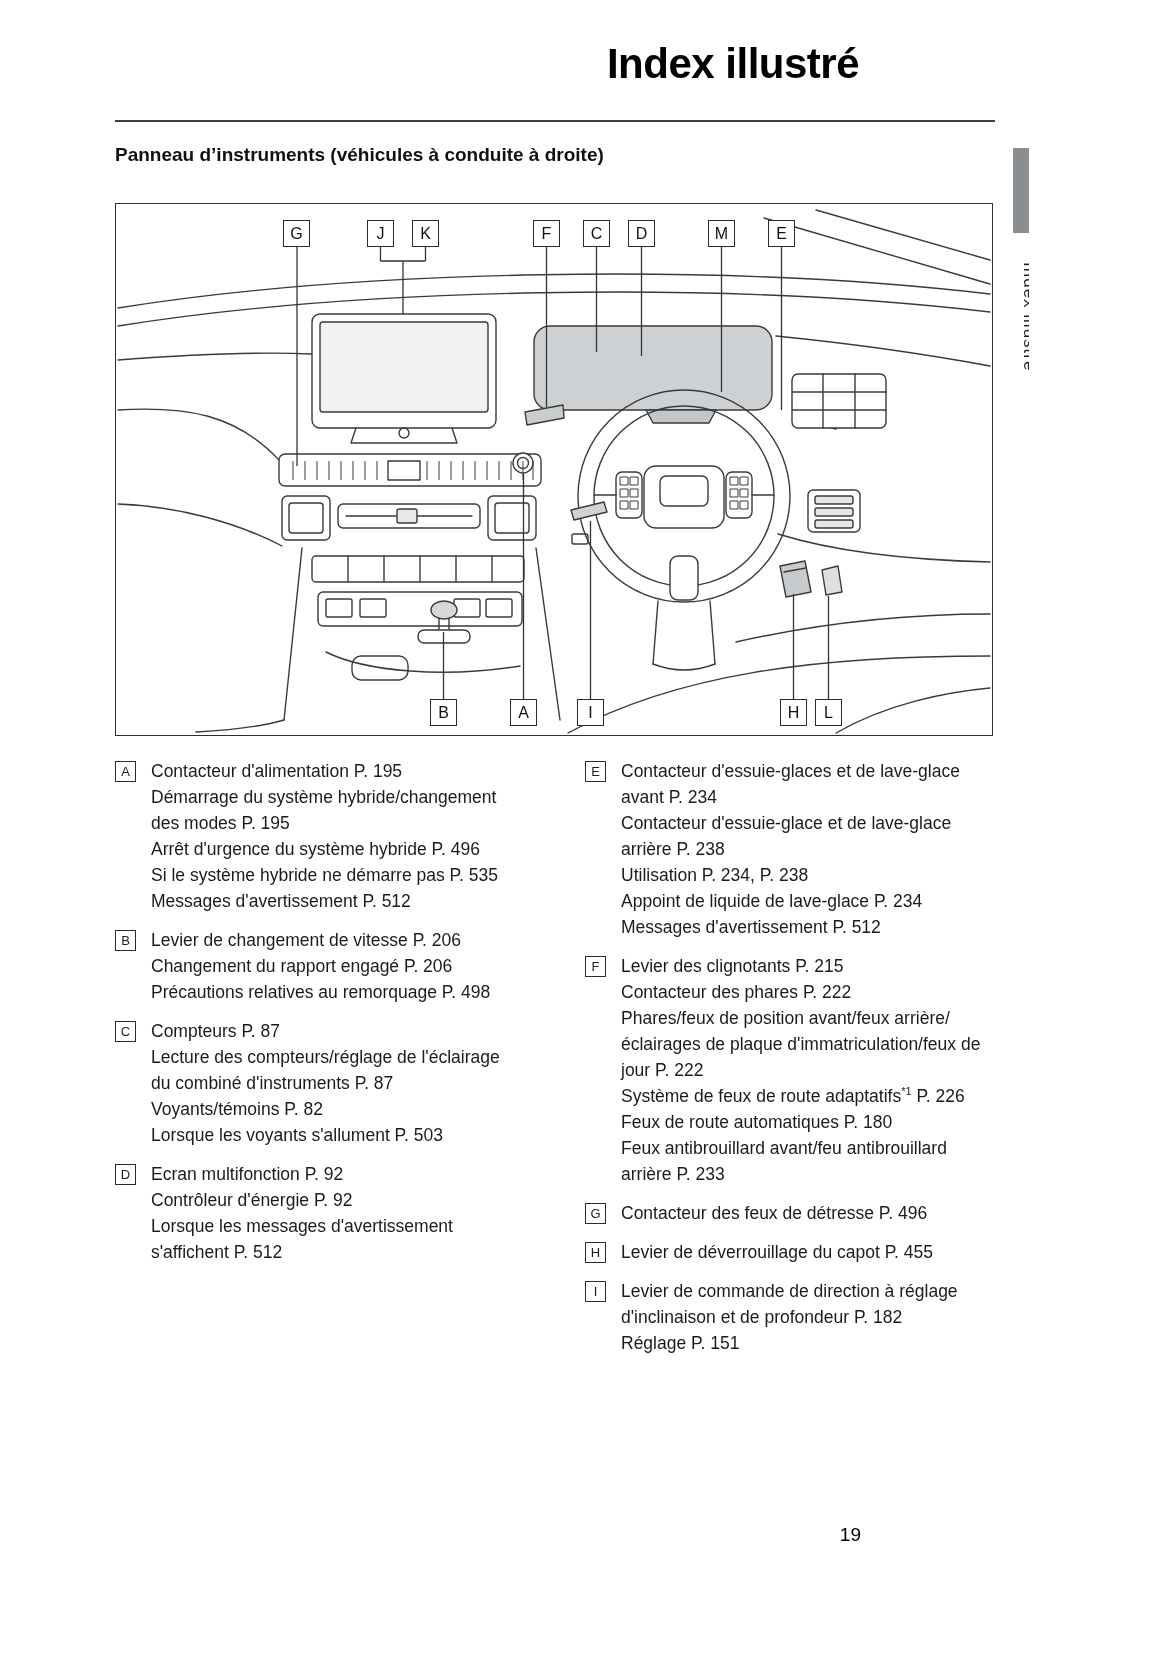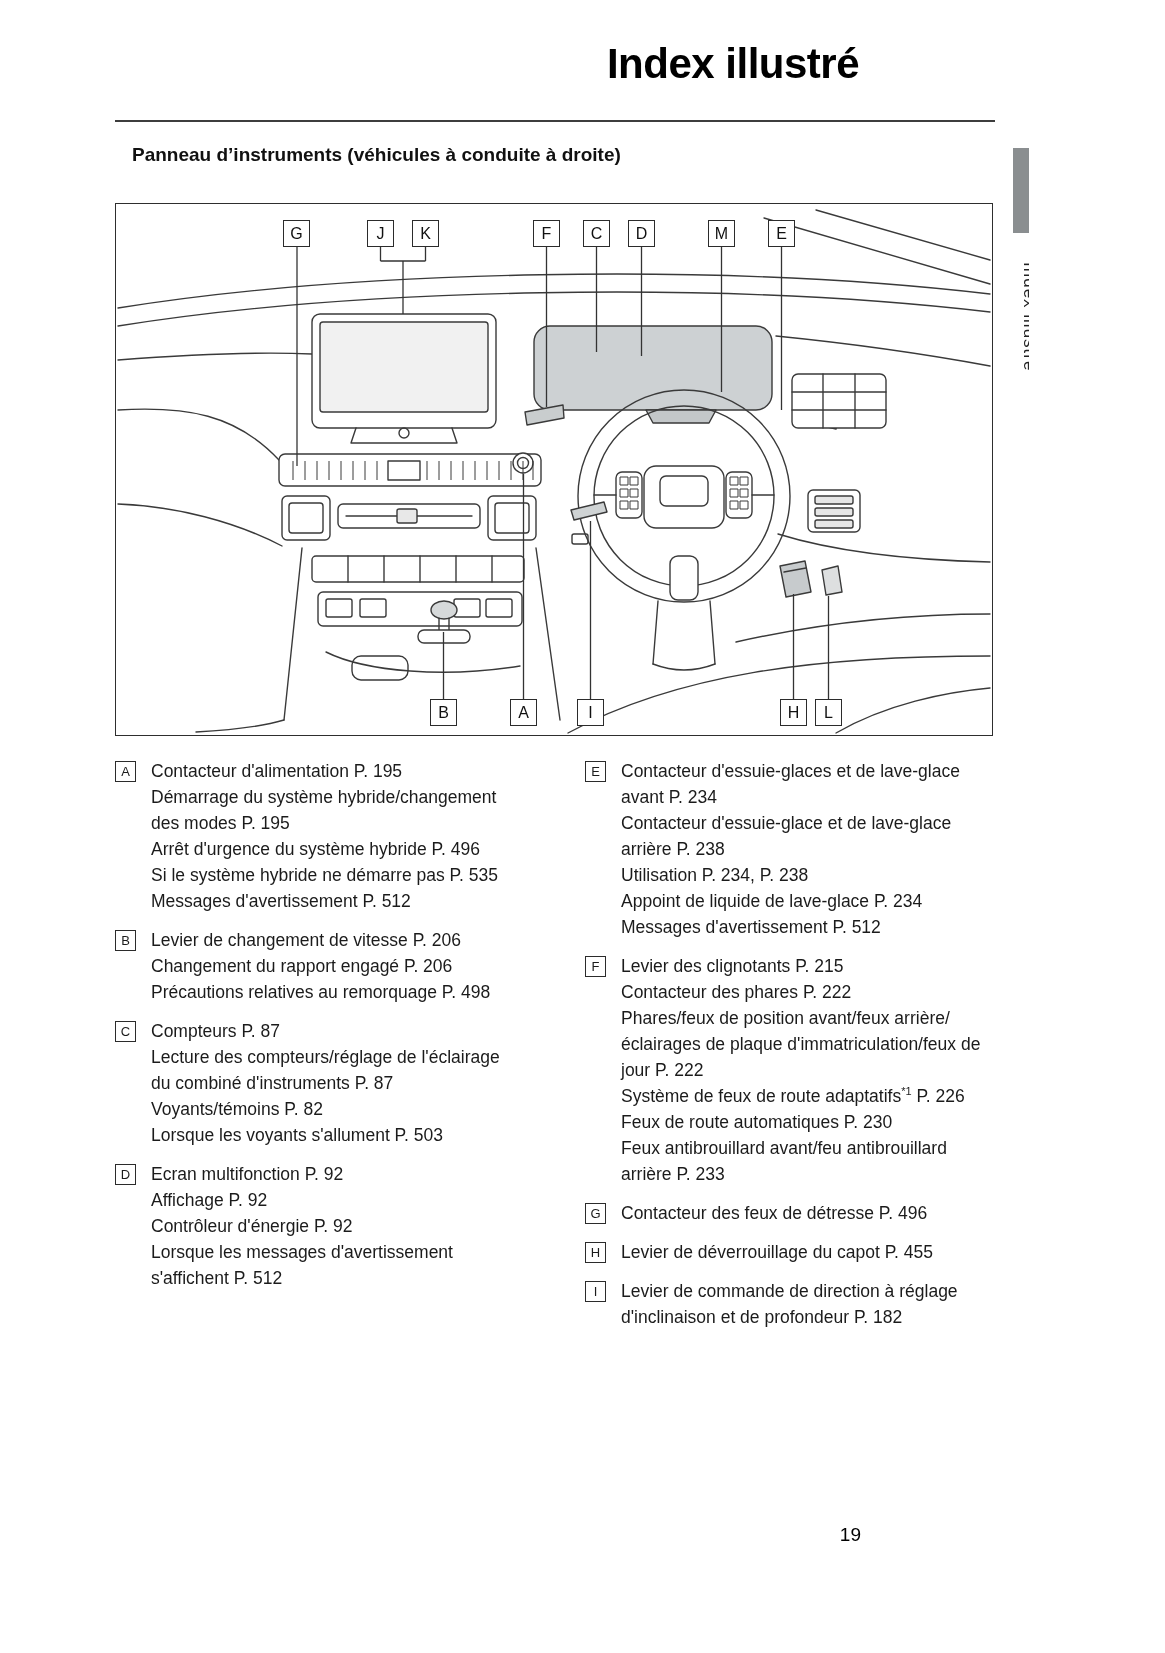--- a/index.html
+++ b/index.html
@@ -9,21 +9,21 @@
     font-family:"Liberation Sans", sans-serif;
     color:#1b1b1b;
   }
   .page { position:relative; width:1029px; height:1653px; overflow:hidden; background:#fff; }
 
   .title {
     position:absolute; top:40px; right:170px;
     font-size:42px; font-weight:700; letter-spacing:-0.5px; color:#000;
   }
   .rule { position:absolute; top:120px; left:115px; width:880px; height:2px; background:#3d3d3d; }
-  .section-heading { position:absolute; top:144px; left:132px; font-size:19px; font-weight:700; color:#111; }
+  .section-heading { position:absolute; top:144px; left:115px; font-size:19px; font-weight:700; color:#111; }
 
   .gray-tab { position:absolute; top:148px; left:1013px; width:87px; height:85px; background:#8a8e90; }
   .vertical-label {
     position:absolute; top:262px; left:1019px;
     writing-mode:vertical-rl; font-size:17px; letter-spacing:1px; color:#222;
   }
 
   .diagram {
     position:absolute; top:203px; left:115px; width:878px; height:533px;
     border:1.5px solid #2e2e2e; background:#fff;
@@ -228,21 +228,20 @@
             <div class="entry-item">Compteurs P. 87</div>
             <div class="entry-item">Lecture des compteurs/réglage de l'éclairage du combiné d'instruments P. 87</div>
             <div class="entry-item">Voyants/témoins P. 82</div>
             <div class="entry-item">Lorsque les voyants s'allument P. 503</div>
           </div>
         </div>
         <div class="entry">
           <span class="letterbox">D</span>
           <div class="entry-items">
             <div class="entry-item">Ecran multifonction P. 92</div>
-            <div class="entry-item">Affichage P. 92</div>
             <div class="entry-item">Contrôleur d'énergie P. 92</div>
             <div class="entry-item">Lorsque les messages d'avertissement s'affichent P. 512</div>
           </div>
         </div>
       </div>
     <div class="col col-right">
         <div class="entry">
           <span class="letterbox">E</span>
           <div class="entry-items">
             <div class="entry-item">Contacteur d'essuie-glaces et de lave-glace avant P. 234</div>
@@ -252,39 +251,40 @@
             <div class="entry-item">Messages d'avertissement P. 512</div>
           </div>
         </div>
         <div class="entry">
           <span class="letterbox">F</span>
           <div class="entry-items">
             <div class="entry-item">Levier des clignotants P. 215</div>
             <div class="entry-item">Contacteur des phares P. 222</div>
             <div class="entry-item">Phares/feux de position avant/feux arrière/éclairages de plaque d'immatriculation/feux de jour P. 222</div>
             <div class="entry-item">Système de feux de route adaptatifs<sup>*1</sup> P. 226</div>
-            <div class="entry-item">Feux de route automatiques P. 230</div>
+            <div class="entry-item">Feux de route automatiques P. 180</div>
             <div class="entry-item">Feux antibrouillard avant/feu antibrouillard arrière P. 233</div>
           </div>
         </div>
         <div class="entry">
           <span class="letterbox">G</span>
           <div class="entry-items">
             <div class="entry-item">Contacteur des feux de détresse P. 496</div>
           </div>
         </div>
         <div class="entry">
           <span class="letterbox">H</span>
           <div class="entry-items">
             <div class="entry-item">Levier de déverrouillage du capot P. 455</div>
           </div>
         </div>
         <div class="entry">
           <span class="letterbox">I</span>
           <div class="entry-items">
             <div class="entry-item">Levier de commande de direction à réglage d'inclinaison et de profondeur P. 182</div>
+            <div class="entry-item">Réglage P. 151</div>
           </div>
         </div>
       </div>
   </div>
 
   <div class="page-number">19</div>
 </div>
 
 </body></html>

